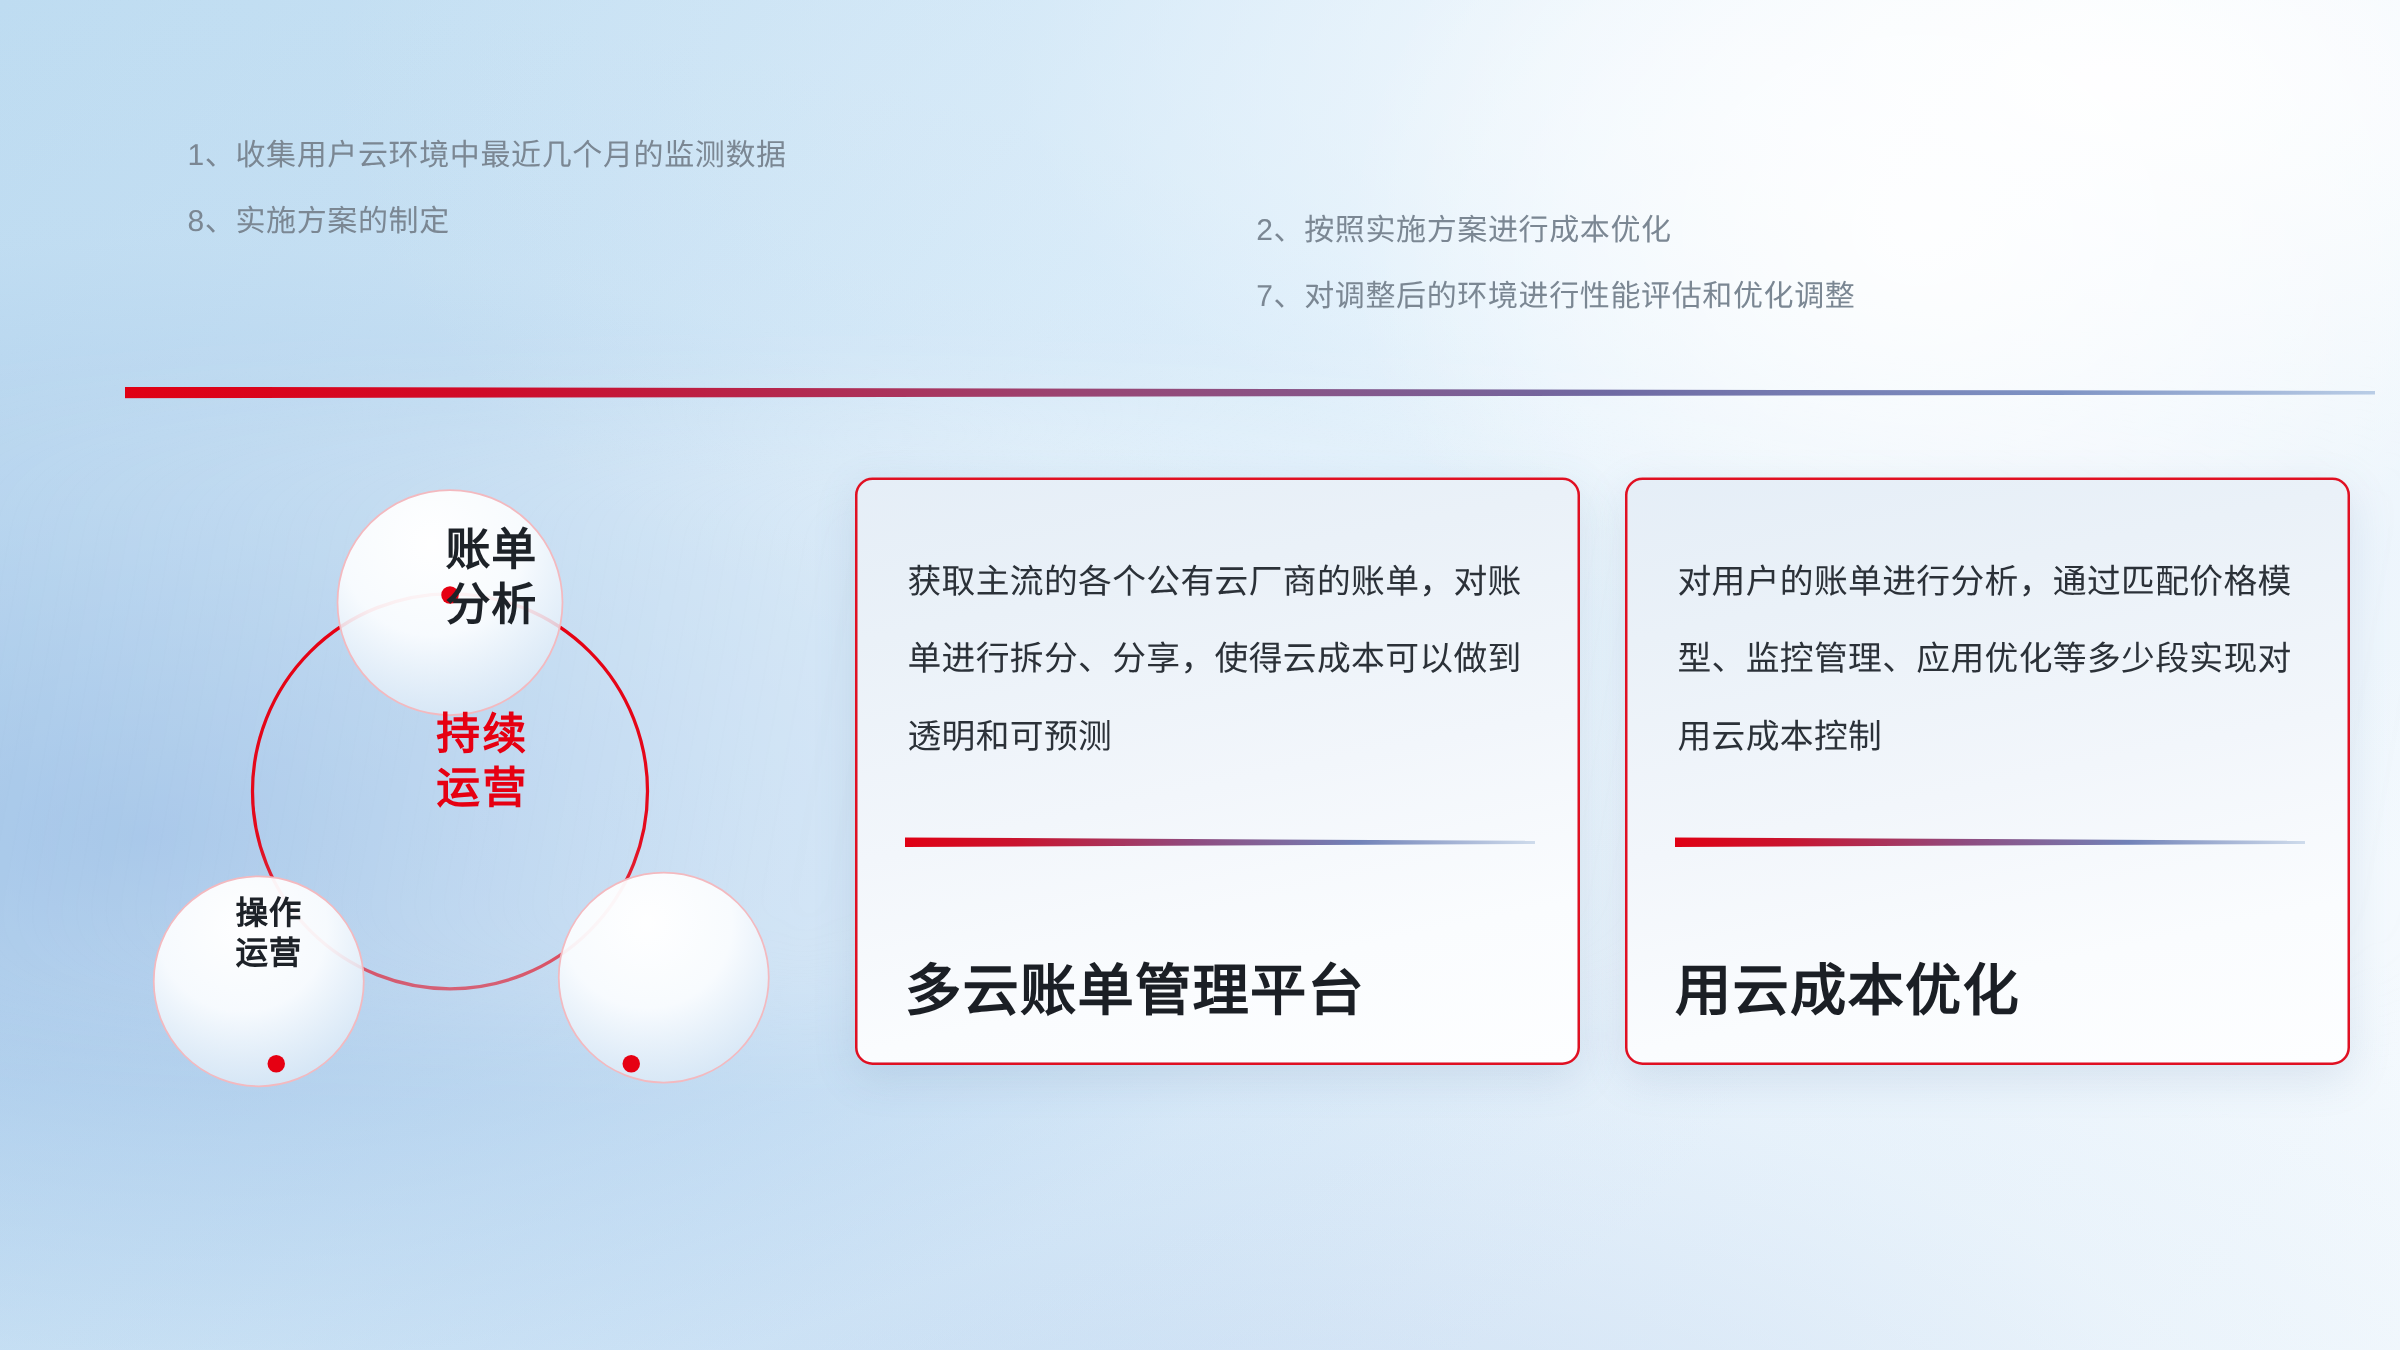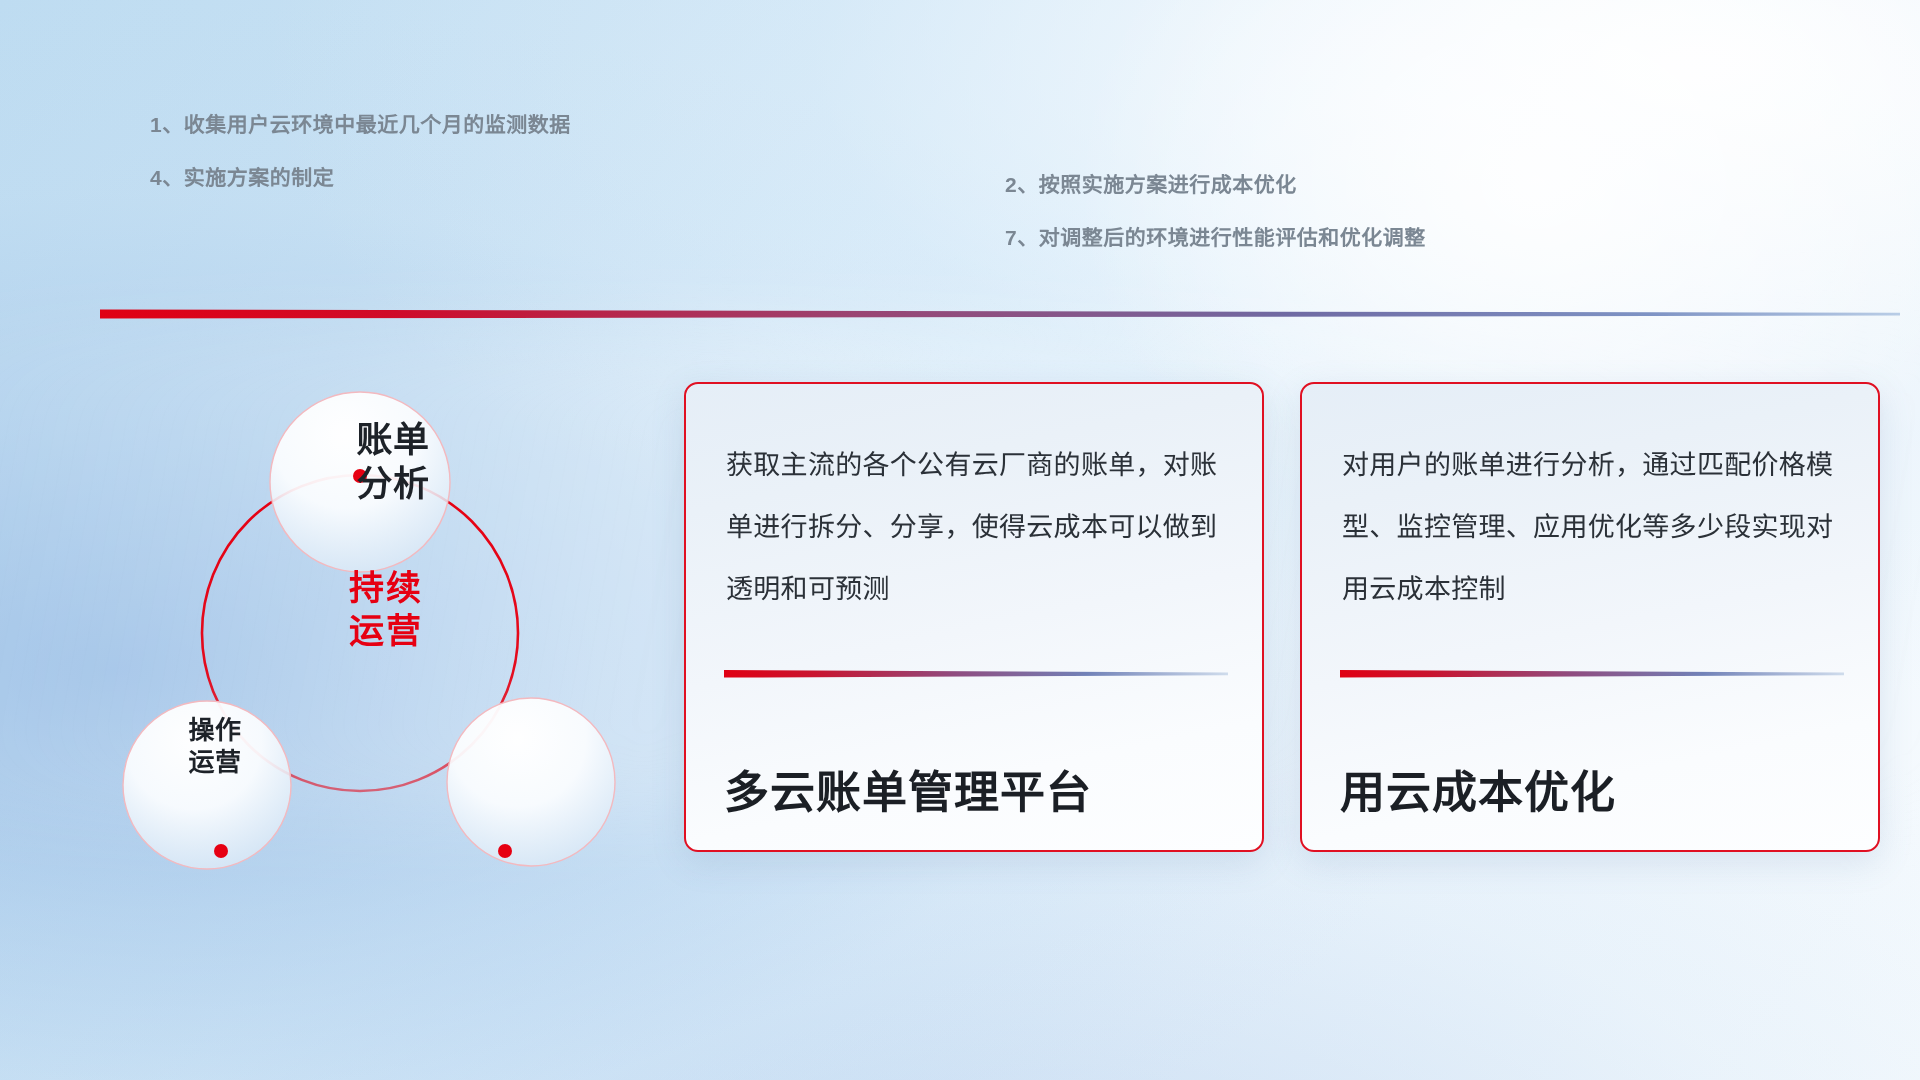--- a/index.html
+++ b/index.html
@@ -52,26 +52,26 @@
     position: absolute;
     left: 0; top: 0;
     width: 1920px;
     z-index: 5;
   }
   .step-col { position: absolute; }
   .step-col.left  { left: 150px; top: 98px; }
   .step-col.right { left: 1005px; top: 158px; }
 
   .step-line {
-    font-size: 21px;
+    font-size: 24px;
     line-height: 53px;
     color: #7b8793;
     letter-spacing: 0.5px;
     white-space: nowrap;
-    font-weight: 700;
+    font-weight: 400;
   }
 
   
   .top-divider {
     position: absolute;
     left: 100px;
     top: 308px;
     width: 1800px;
     height: 11px;
     z-index: 5;
@@ -154,21 +154,21 @@
 </style>
 </head>
 <body>
 
 <div id="stage">
 
   <div class="steps-wrap">
 
     <div class="step-col left">
       <div class="step-line">1、收集用户云环境中最近几个月的监测数据</div>
-      <div class="step-line">4、实施方案的制定</div>
+      <div class="step-line">8、实施方案的制定</div>
     </div>
 
     <div class="step-col right">
       <div class="step-line">2、按照实施方案进行成本优化</div>
       <div class="step-line">7、对调整后的环境进行性能评估和优化调整</div>
     </div>
 
   </div>
 
   <div class="top-divider">

